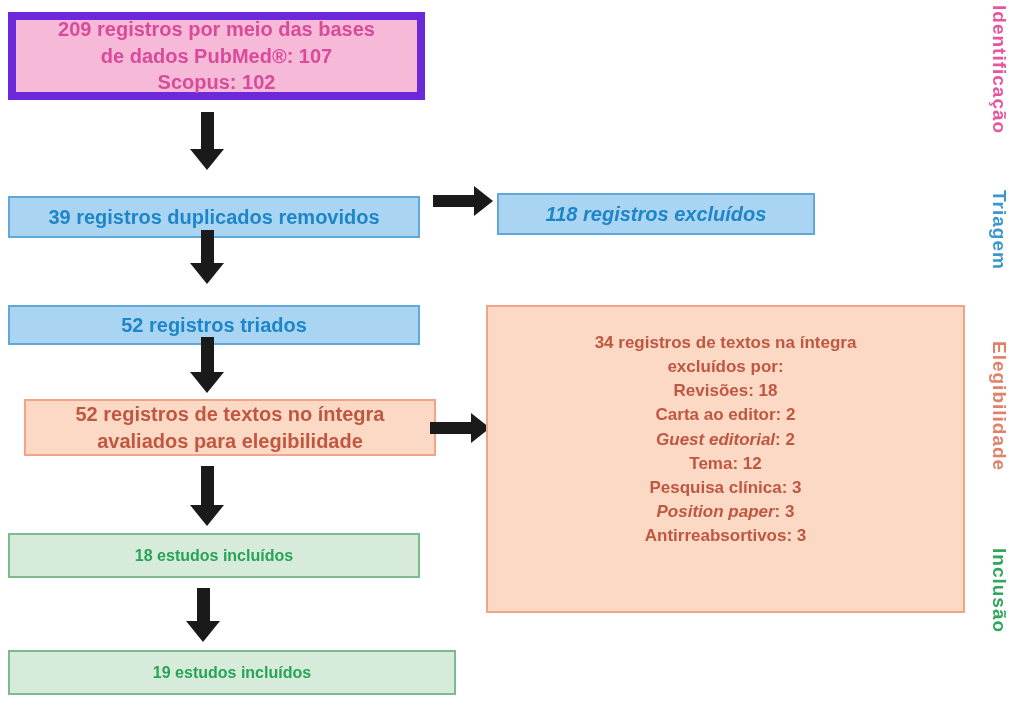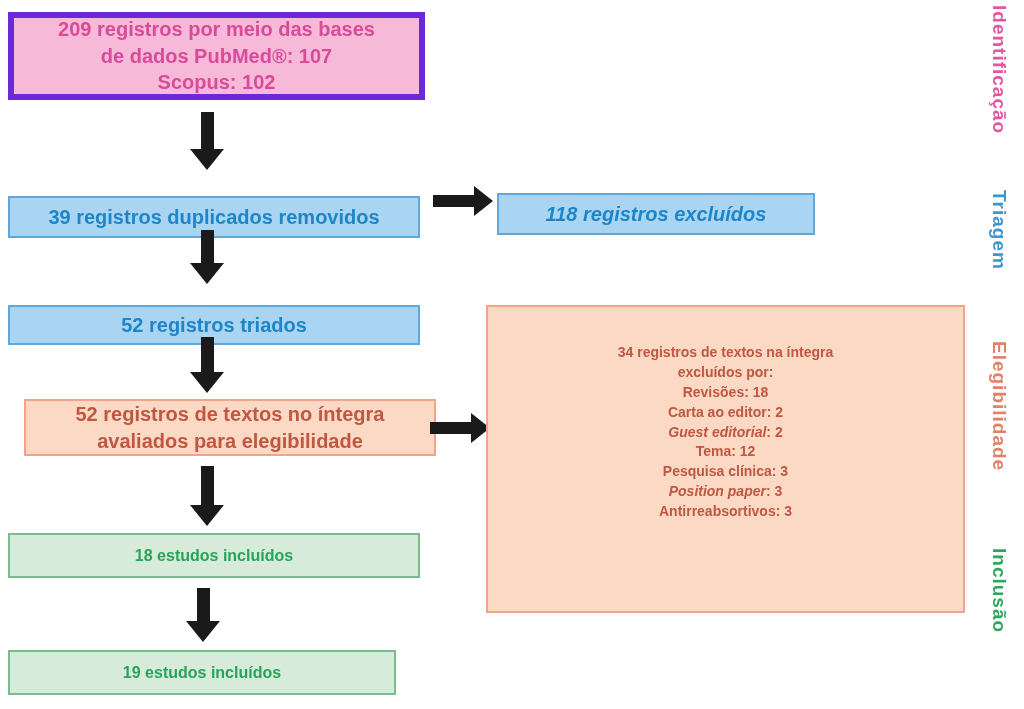--- a/index.html
+++ b/index.html
@@ -19,35 +19,35 @@
     position: absolute;
     box-sizing: border-box;
     display: flex;
     align-items: center;
     justify-content: center;
     text-align: center;
     font-weight: bold;
     white-space: pre-line;
     line-height: 1.32;
   }
-  .box.pink   { background: #f6bad8; border: 6px solid #6d28d9; color: #d94a9b; font-size: 20px; }
+  .box.pink   { background: #f6bad8; border: 8px solid #6d28d9; color: #d94a9b; font-size: 20px; }
   .box.blue   { background: #a9d5f3; border: 2px solid #5fa8d9; color: #1e86c8; font-size: 20px; margin-top: 16px; }
   .box.peach  { background: #fbd9c5; border: 2px solid #f2a488; color: #c05740; font-size: 20px; }
   .box.green  { background: #d6ebda; border: 2px solid #7cbc8c; color: #27a457; font-size: 16px; }
 
   .exclusion-box {
     position: absolute;
     box-sizing: border-box;
     background: #fbd9c5;
     border: 2px solid #f2a488;
     color: #c05740;
     font-weight: bold;
-    font-size: 14px;
+    font-size: 17px;
     text-align: center;
-    padding-top: 36px;
+    padding-top: 24px;
     line-height: 1.42;
   }
   .exclusion-box .xhead { white-space: pre-line; }
   .xline .it { font-style: italic; }
 
   .arrow-down {
     position: absolute;
     width: 34px;
     display: flex;
     flex-direction: column;
@@ -162,21 +162,21 @@
 
   <div class="box green" style="left:8px; top:533px; width:412px; height:45px;">
     <span>18 estudos incluídos</span>
   </div>
 
   <div class="arrow-down" style="left:186px; top:588px; height:54px;">
     <div class="shaft"></div>
     <div class="head"></div>
   </div>
 
-  <div class="box green" style="left:8px; top:650px; width:388px; height:45px;">
+  <div class="box green" style="left:8px; top:650px; width:448px; height:45px;">
     <span>19 estudos incluídos</span>
   </div>
 
   <div class="stage-label pink-t" style="left:988px; top:5px; height:148px;">Identificação</div>
   <div class="stage-label blue-t" style="left:988px; top:190px; height:85px;">Triagem</div>
   <div class="stage-label peach-t" style="left:988px; top:341px; height:132px;">Elegibilidade</div>
   <div class="stage-label green-t" style="left:988px; top:548px; height:98px;">Inclusão</div>
 
 </div>
 

